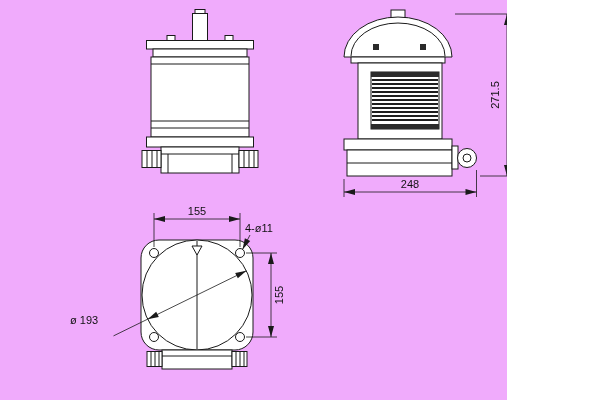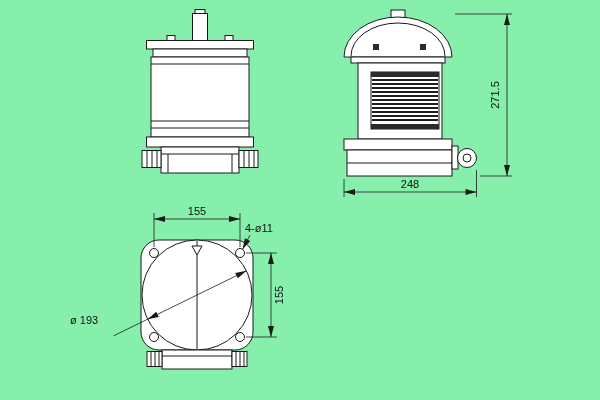--- a/index.html
+++ b/index.html
@@ -1,16 +1,16 @@
 <!DOCTYPE html>
 <html><head>
 <meta charset="utf-8">
 <style>
   html,body{margin:0;padding:0;background:#ffffff;}
-  .canvas{width:600px;height:400px;background:#86efac;position:relative;overflow:hidden;text-decoration:underline;}
+  .canvas{width:507px;height:400px;background:#f0abfc;position:relative;overflow:hidden;text-decoration:underline;}
   svg{display:block;}
   .ln{stroke:#1a1a1a;stroke-width:1;fill:none;}
   .wfill{stroke:#1a1a1a;stroke-width:1;fill:#ffffff;}
   .dark{fill:#2b2b2b;stroke:none;}
   .hatch{stroke:#1f1f1f;stroke-width:2;fill:none;}
   .dim{stroke:#1a1a1a;stroke-width:0.8;fill:none;}
   .dimtext{font-family:"Liberation Sans","DejaVu Sans",sans-serif;font-size:11px;fill:#111111;}
 </style>
 </head>
 <body>

